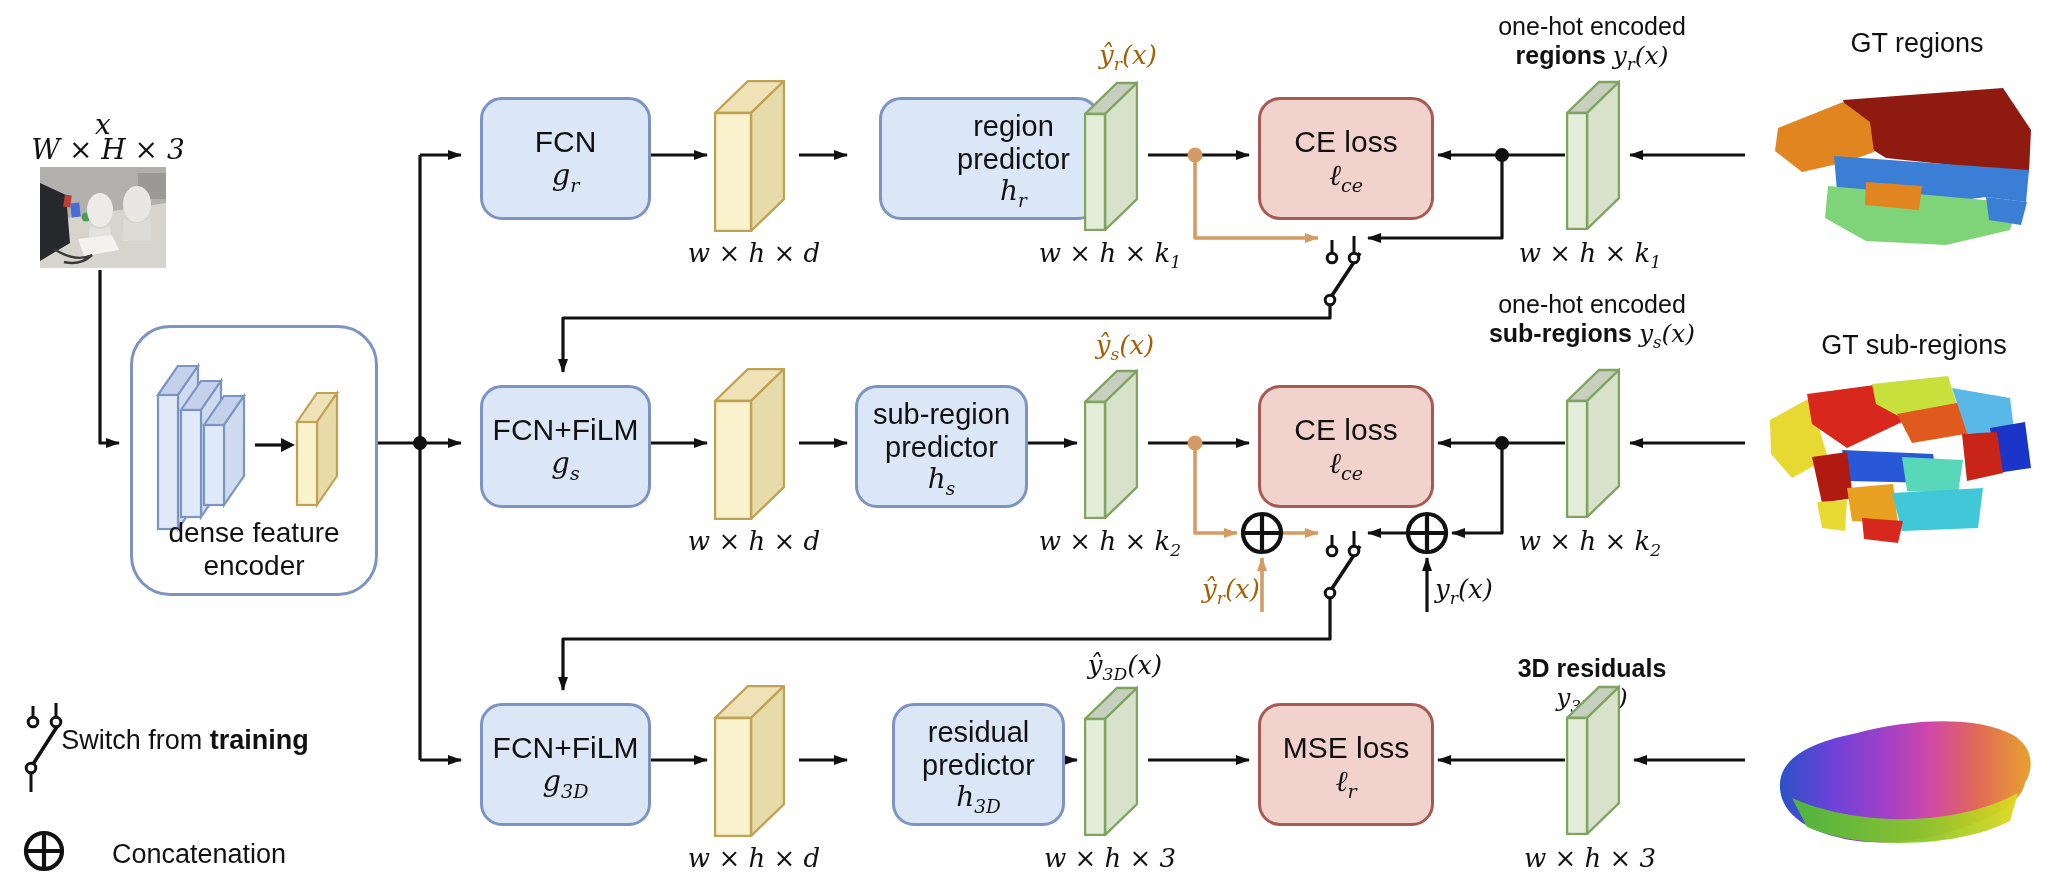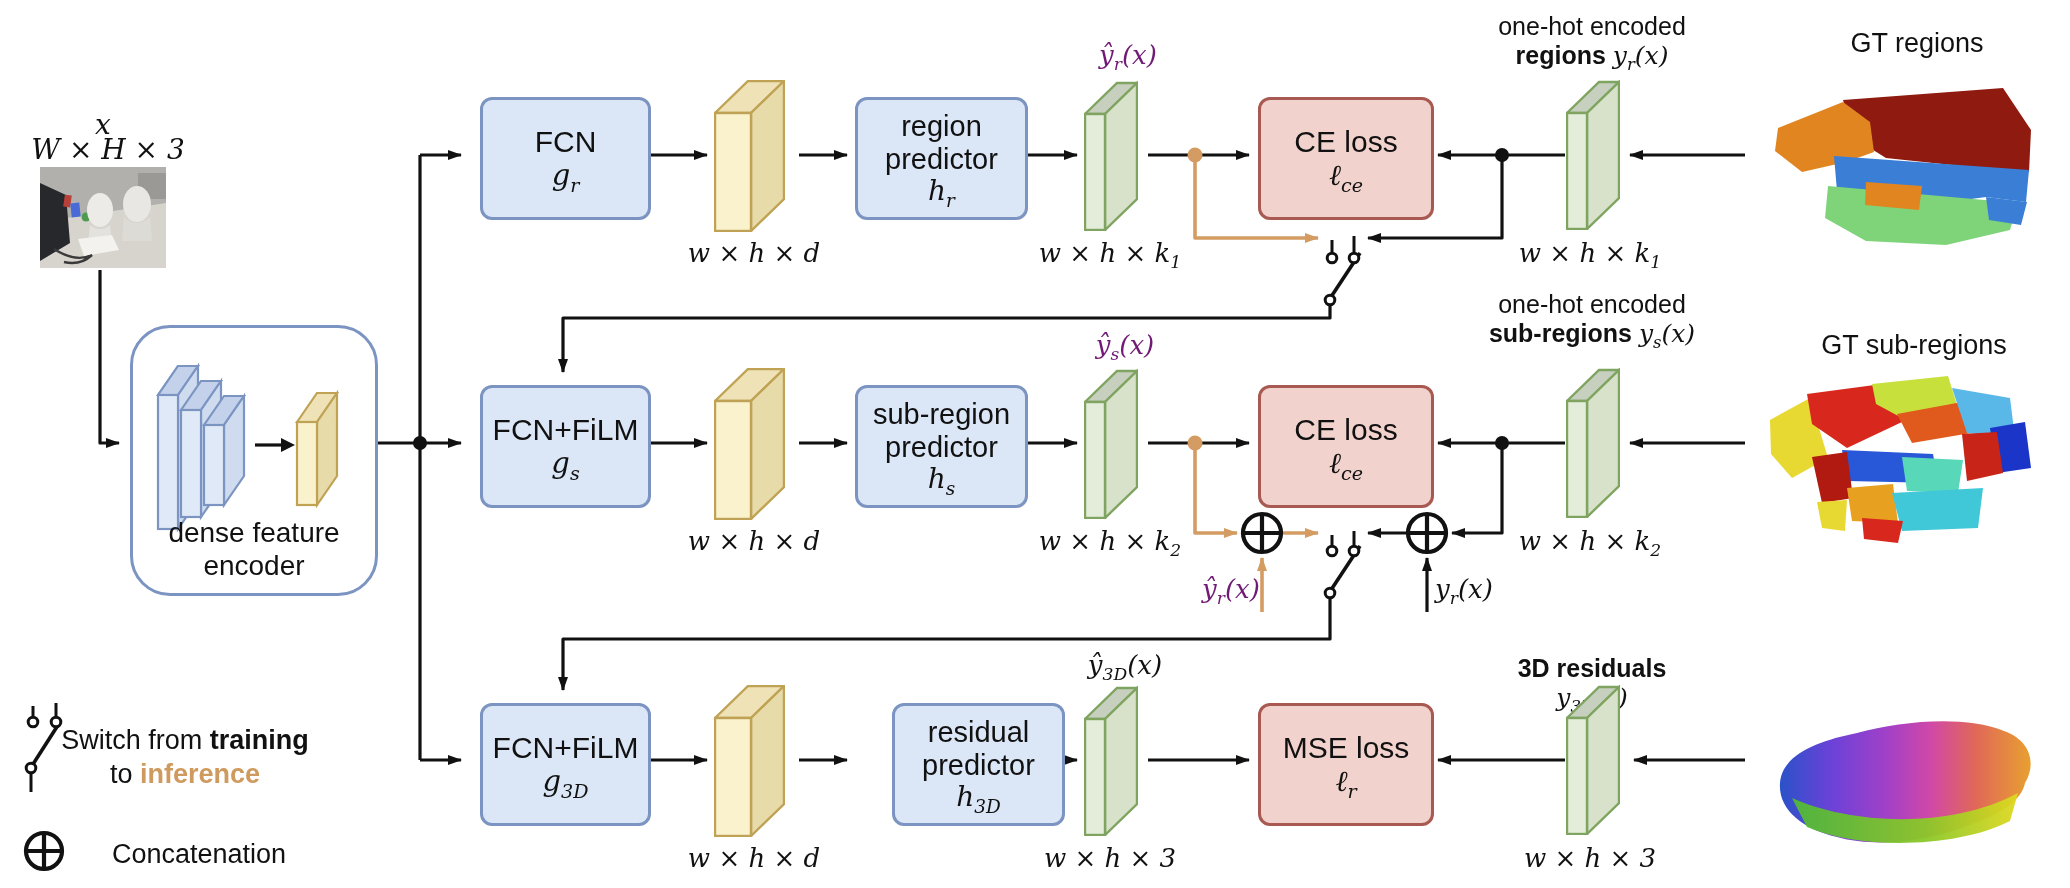--- a/index.html
+++ b/index.html
@@ -1,31 +1,31 @@
 <!DOCTYPE html>
 <html><head>
 <meta charset="utf-8">
 <style>
   html,body{margin:0;padding:0;background:#fff;}
   #canvas{position:relative;width:2070px;height:888px;background:#fff;overflow:hidden;
           font-family:"Liberation Sans",sans-serif;color:#111;}
   .abs{position:absolute;}
   svg{display:block;}
-  .box{position:absolute;border:3.5px solid #7b94c1;background:#dbe6f6;border-radius:12px;
+  .box{position:absolute;border:3.5px solid #7b94c1;background:#dbe6f6;border-radius:22px;
        display:flex;flex-direction:column;align-items:center;justify-content:center;
        text-align:center;line-height:1.12;}
   .box .t{font-size:30px;}
   .box .t2{font-size:29px;}
   .box.loss{border-color:#a85a52;background:#f2d2cc;}
   .math{font-family:"DejaVu Serif",serif;font-style:italic;}
   .math sub, sub{font-size:66%;line-height:0;font-style:italic;}
   .mlabel{position:absolute;font-family:"DejaVu Serif",serif;font-style:italic;font-size:26px;
           transform:translateX(-50%);white-space:nowrap;text-align:center;}
   .slabel{position:absolute;font-size:25px;transform:translateX(-50%);white-space:nowrap;text-align:center;line-height:1.16;}
-  .red{color:#701a75;}
+  .red{color:#a16207;}
   .inf{color:#cf9a5e;font-weight:bold;}
   b{font-weight:bold;}
   .imgtitle{position:absolute;font-size:27px;transform:translateX(-50%);white-space:nowrap;}
   .enc{position:absolute;border:3.5px solid #7b94c1;background:#fff;border-radius:40px;}
   .enclabel{position:absolute;width:100%;bottom:10px;text-align:center;font-size:28px;line-height:1.2;}
   .legendtext{position:absolute;font-size:27px;text-align:center;line-height:1.25;}
 </style>
 </head>
 <body>
 
@@ -192,21 +192,21 @@
     <div class="t2 math">g<sub>r</sub></div>
   </div>
   <svg class="abs" width="71" height="152" viewBox="0 0 71 152" style="left:714px;top:80px;">
     <g stroke="#bfa254" stroke-width="2.4">
         <polygon points="1,33 34,1 70,1 37,33" fill="#eee2b6"></polygon>
         <polygon points="37,33 70,1 70,119 37,151" fill="#e8dbaa"></polygon>
         <rect x="1" y="33" width="36" height="118" fill="#faf1cd"></rect>
       </g>
   </svg>
   <div class="mlabel" style="left:754px;top:238px;">w × h × d</div>
-  <div class="box" style="left:855px;top:97px;width:167px;height:117px;">
+  <div class="box" style="left:879px;top:97px;width:167px;height:117px;padding-left:48px;">
     <div class="t2" style="font-size:29px;">region</div>
     <div class="t2" style="font-size:29px;">predictor</div>
     <div class="t2 math" style="font-size:28px;">h<sub>r</sub></div>
   </div>
   <div class="mlabel red" style="left:1128px;top:40px;">ŷ<sub>r</sub>(x)</div>
   <svg class="abs" width="54" height="150" viewBox="0 0 54 150" style="left:1084px;top:81px;">
     <g stroke="#7ea45f" stroke-width="2.4">
         <polygon points="1,33 33,2 53,2 21,33" fill="#c7cfbf"></polygon>
         <polygon points="21,33 53,2 53,118 21,149" fill="#d8e2ca"></polygon>
         <rect x="1" y="33" width="20" height="116" fill="#e4ecda"></rect>
@@ -358,17 +358,16 @@
           <stop offset="0.6" stop-color="#8cc828"></stop>
           <stop offset="1" stop-color="#e0d820"></stop>
       </linearGradient>
     </defs>
     <path d="M18,88 C20,60 55,46 95,38 C140,26 202,20 242,36 C270,46 274,70 263,88 C259,108 232,122 202,132 C160,148 110,152 75,142 C40,134 16,114 18,88 Z" fill="url(#rg1)"></path>
     <path d="M30,103 C85,128 185,136 256,98 L248,126 C198,152 100,156 45,132 Z" fill="url(#rg2)" opacity="0.95"></path>
   </svg>
 
   <div class="legendtext" style="left:60px;top:724px;width:250px;">
     <div>Switch from <b>training</b></div>
-    <div>to <span class="inf">inference</span></div>
   </div>
   <div class="legendtext" style="left:112px;top:838px;text-align:left;">Concatenation</div>
 
 </div>
 
 </body></html>

